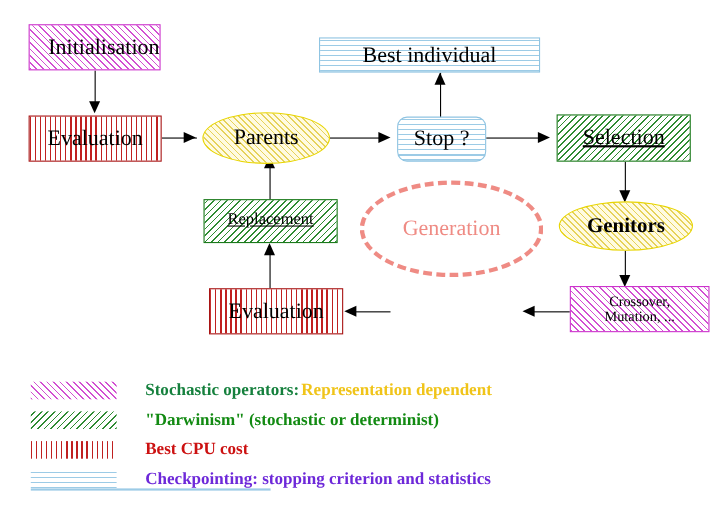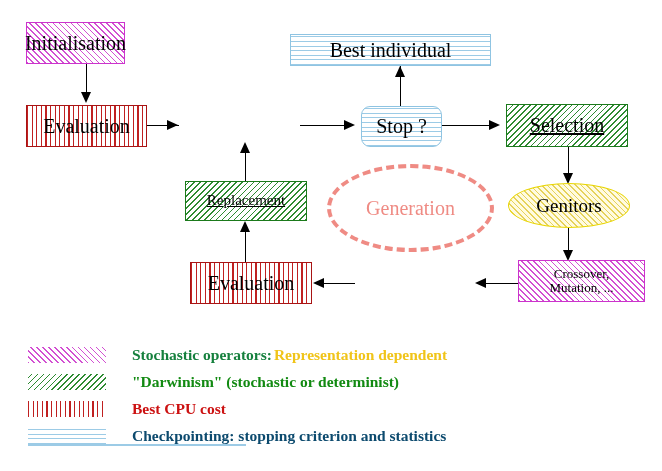--- a/index.html
+++ b/index.html
@@ -138,21 +138,21 @@
     margin-left: 26px;
     font-family: "Liberation Serif", "DejaVu Serif", serif;
     font-weight: bold;
     font-size: 15.5px;
     white-space: pre;
   }
   .lt-magenta { color: #15803d; }
   .lt-gold    { color: #f0c419; }
   .lt-green   { color: #128a12; }
   .lt-red     { color: #cc1111; }
-  .lt-blue    { color: #0c4a6e; }
+  .lt-blue    { color: #6d28d9; }
 
   .bottom-rule {
     position: absolute;
     left: 28px;
     top: 104px;
     width: 218px;
     height: 1.5px;
     background: #9ccbe6;
   }
 </style>
@@ -191,42 +191,45 @@
   <div class="line vline" style="left:245px; top:224px; height:40px;"></div>
   <div class="arrow arrow-up" style="left:240px; top:221px;"></div>
 
   <div class="line vline" style="left:245px; top:145px; height:38px;"></div>
   <div class="arrow arrow-up" style="left:240px; top:142px;"></div>
 
   <div class="node ellipse fill-none-dashed" style="left:327px; top:164px; width:167px; height:88px; font-size:20px;">
     <span>Generation</span>
   </div>
 
-  <div class="node box fill-magenta" style="left:26px; top:22px; width:99px; height:42px; font-size:20px;">
+  <div class="node box fill-magenta" style="left:26px; top:22px; width:120px; height:42px; font-size:20px;justify-content:flex-end;">
     <span>Initialisation</span>
   </div>
 
   <div class="node box fill-red" style="left:26px; top:105px; width:121px; height:42px; font-size:20px;">
     <span>Evaluation</span>
   </div>
 
+  <div class="node ellipse fill-yellow" style="left:184px; top:102px; width:116px; height:47px; font-size:20px;">
+    <span>Parents</span>
+  </div>
 
   <div class="node box rounded fill-blue" style="left:361px; top:106px; width:81px; height:41px; font-size:20px;">
     <span>Stop ?</span>
   </div>
 
   <div class="node box fill-blue" style="left:290px; top:34px; width:201px; height:32px; font-size:20px;">
     <span>Best individual</span>
   </div>
 
   <div class="node box fill-green" style="left:506px; top:104px; width:122px; height:43px; font-size:20px;">
     <span>Selection</span>
   </div>
 
-  <div class="node ellipse fill-yellow" style="left:508px; top:183px; width:122px; height:45px; font-size:19px;">
+  <div class="node ellipse fill-yellow" style="left:508px; top:183px; width:122px; height:45px; font-size:19px;font-weight:bold;">
     <span>Genitors</span>
   </div>
 
   <div class="node box fill-magenta" style="left:518px; top:260px; width:127px; height:42px; font-size:13px;">
     <span>Crossover,
 Mutation, ...</span>
   </div>
 
 
   <div class="node box fill-red" style="left:190px; top:262px; width:122px; height:42px; font-size:20px;">

